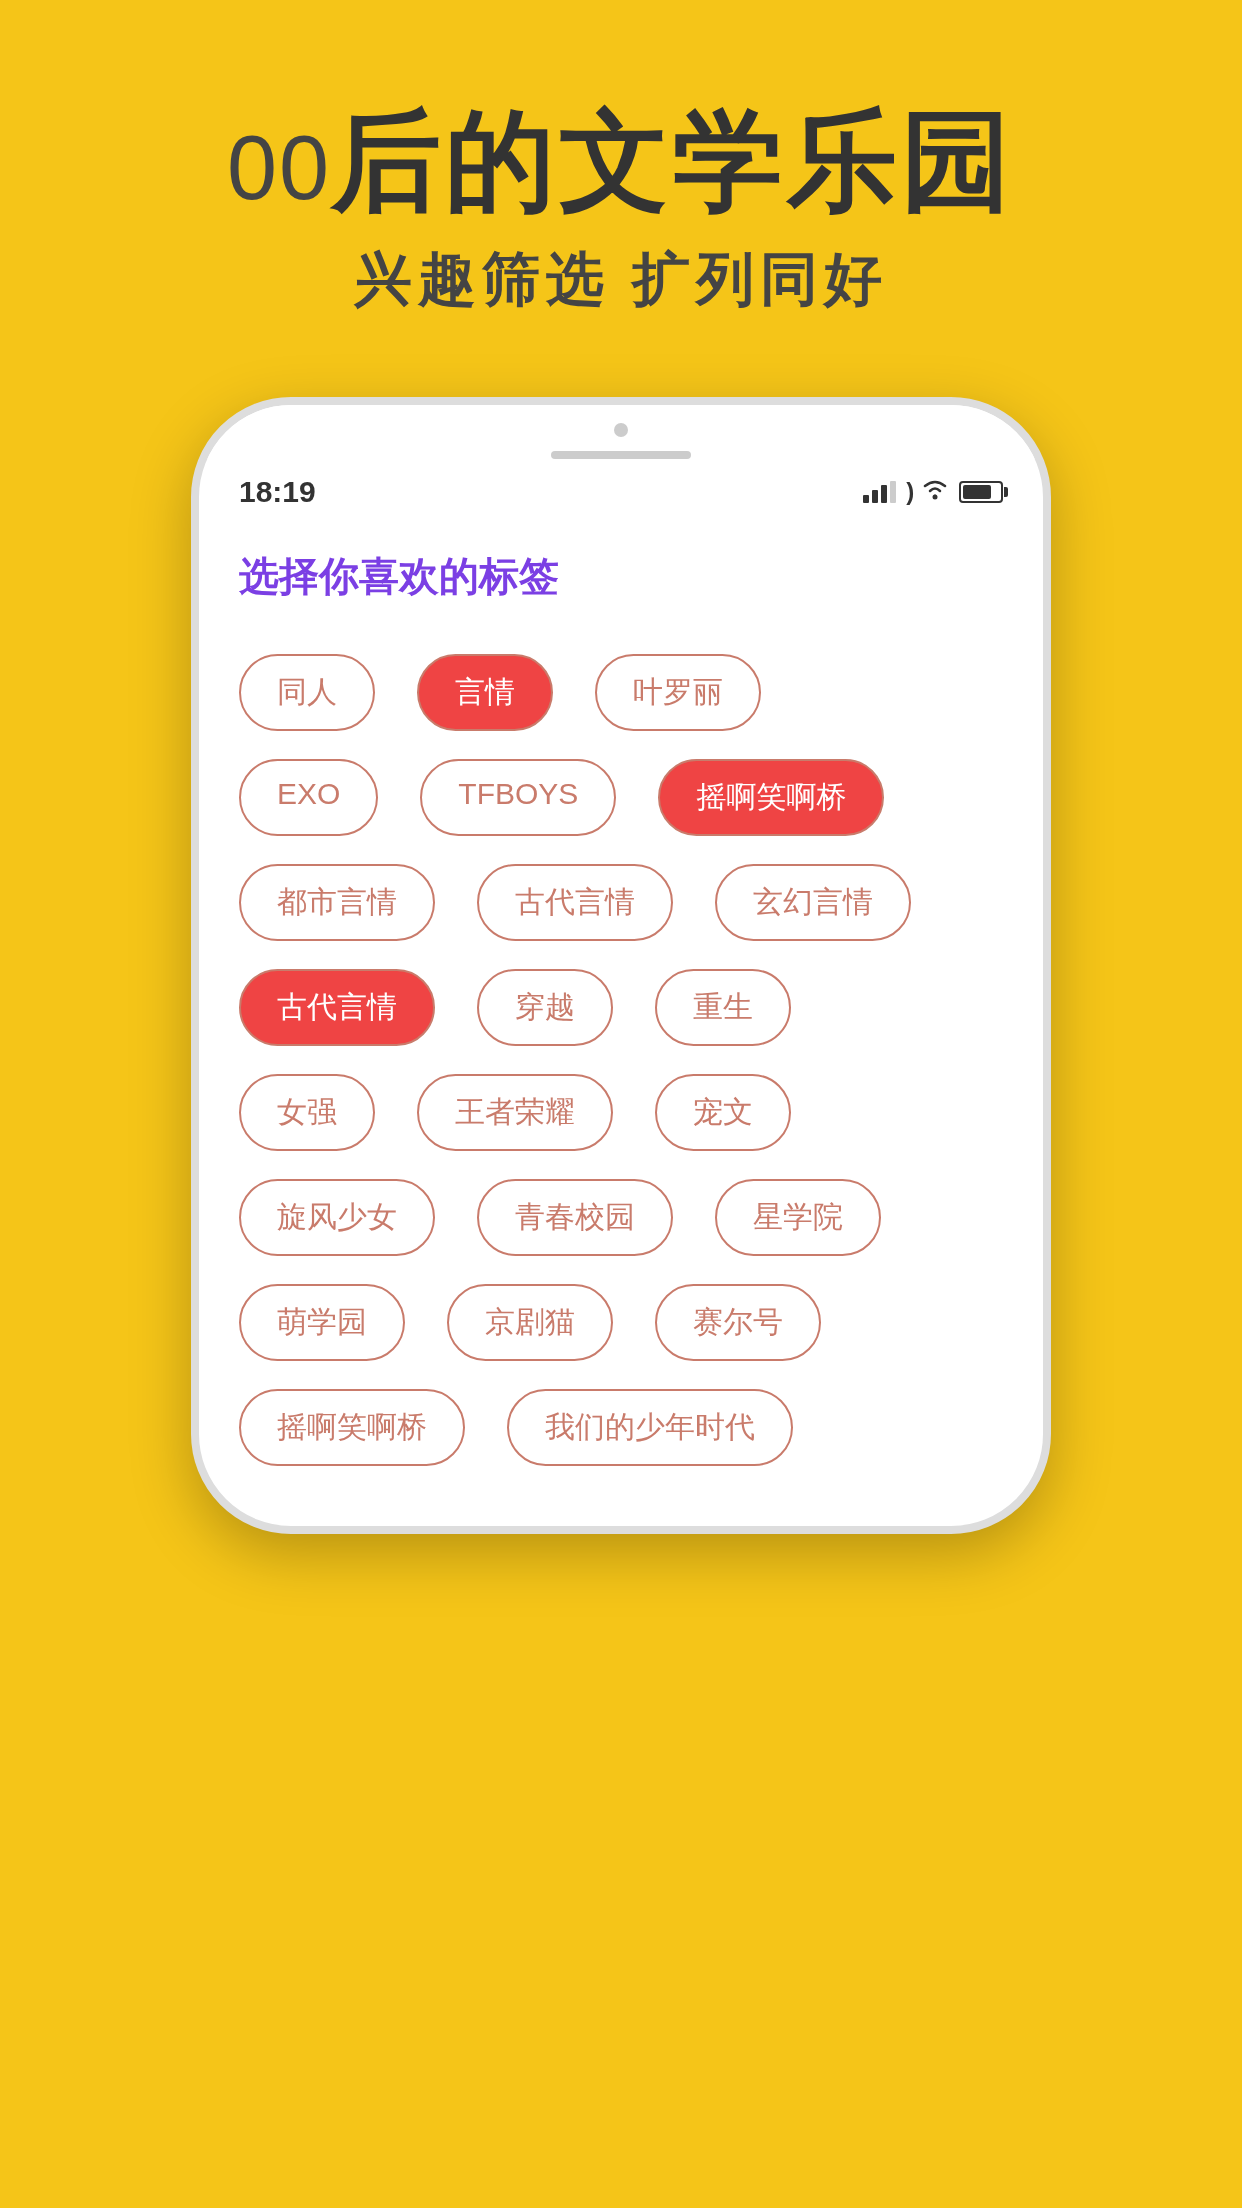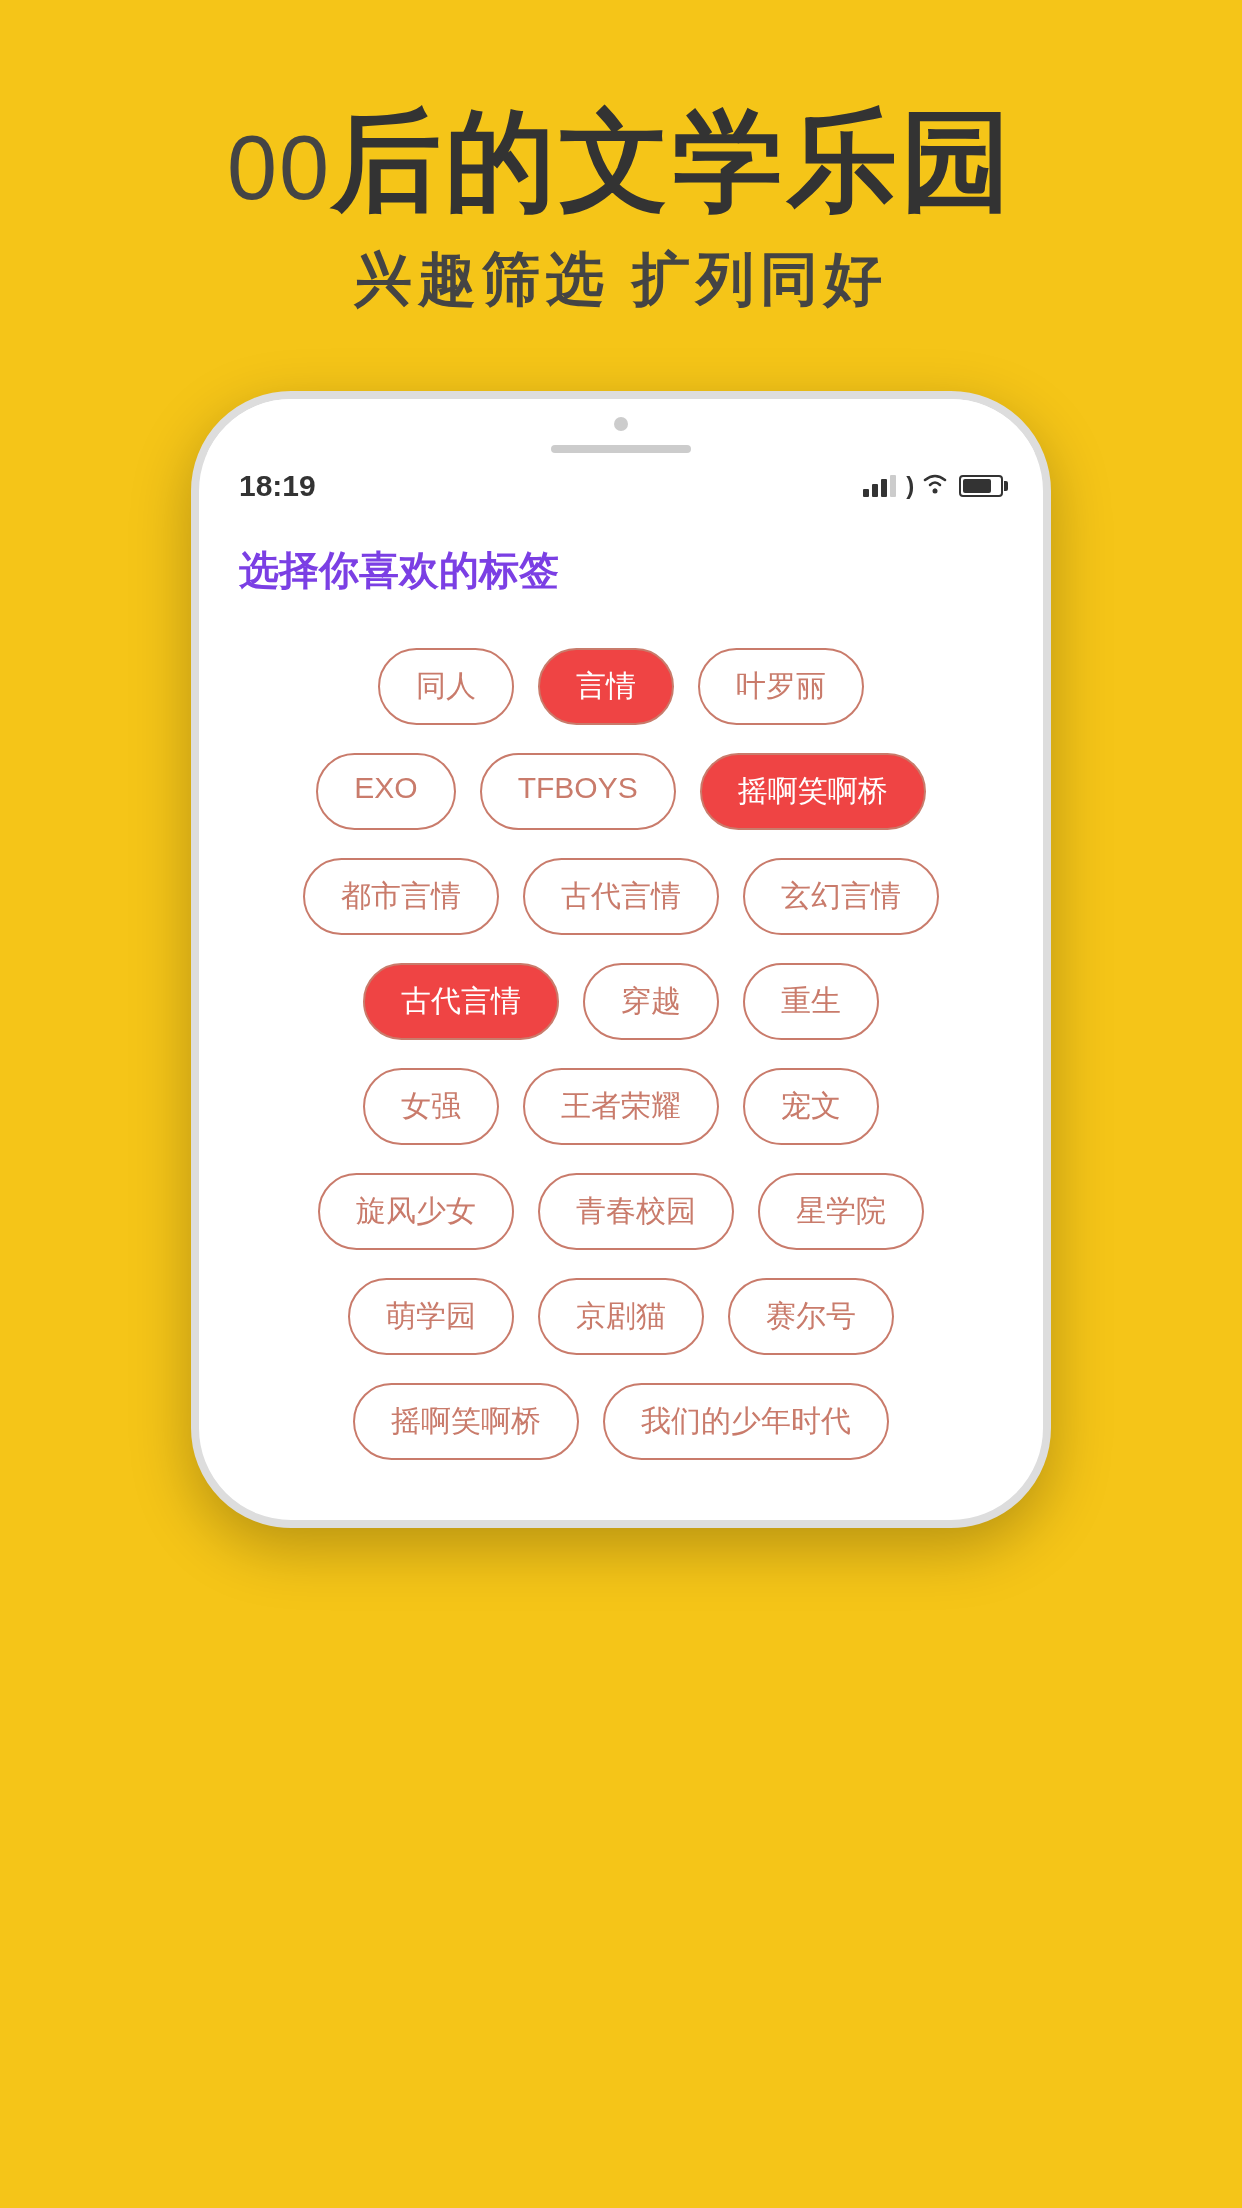--- a/index.html
+++ b/index.html
@@ -38,21 +38,21 @@
       font-size: 58px;
       color: #444;
       font-weight: 700;
       margin-top: 20px;
       letter-spacing: 6px;
     }
 
     .phone-container {
       position: relative;
       width: 860px;
-      margin: 12px auto;
+      margin: 18px auto;
       background: white;
       border-radius: 100px;
       box-shadow: 0 20px 60px rgba(0,0,0,0.25);
       overflow: hidden;
       border: 8px solid #ddd;
     }
 
     .phone-notch-area {
       background: white;
       text-align: center;
@@ -153,22 +153,21 @@
     }
 
     .tags-container {
       display: flex;
       flex-direction: column;
       gap: 28px;
     }
 
     .tag-row {
       display: flex;
-      justify-content: center;
-      gap: 24px;
+      gap: 42px;
       flex-wrap: nowrap;
     }
 
     .tag {
       border: 2.5px solid #C97B6B;
       border-radius: 50px;
       padding: 16px 36px;
       font-size: 30px;
       color: #C97B6B;
       background: white;

